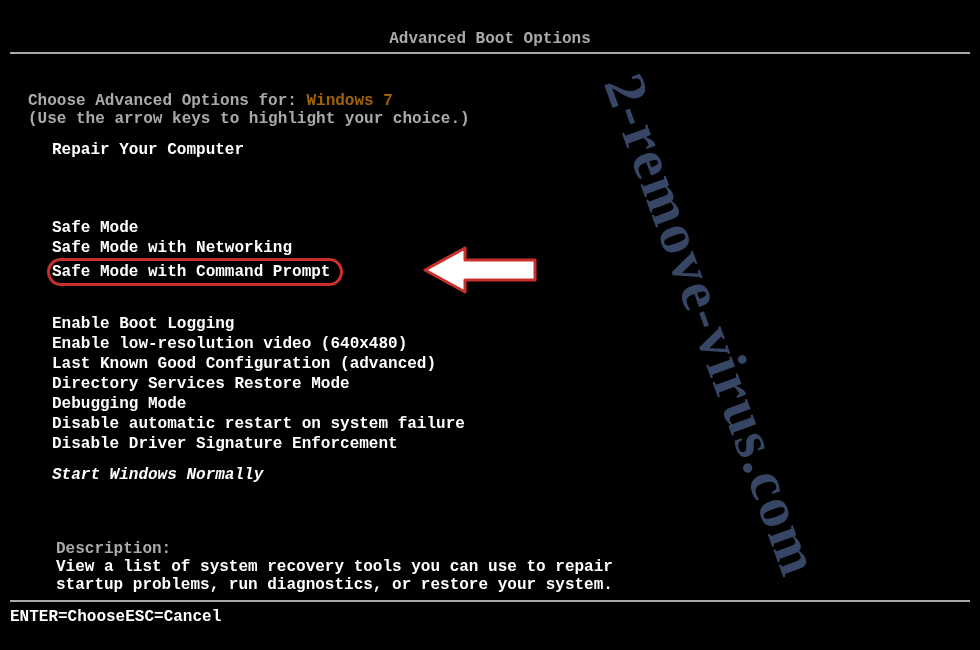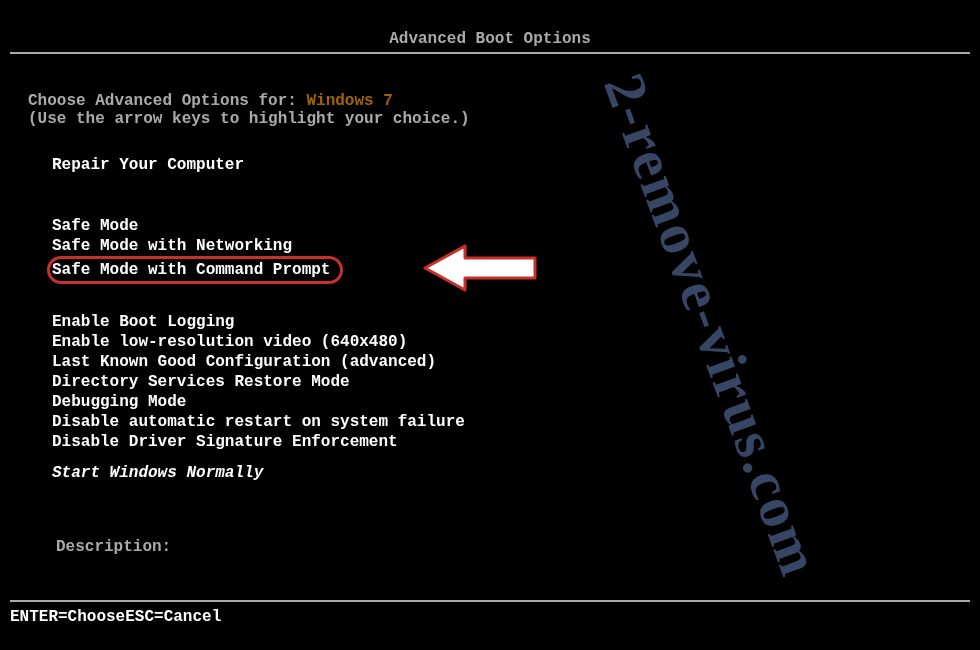--- a/index.html
+++ b/index.html
@@ -33,26 +33,26 @@
       padding: 38px 28px 0 28px;
     }
     .choose-line {
       color: #aaa;
     }
     .choose-line .os-name {
       color: #a16207;
     }
     .hint-line {
       color: #aaa;
-      margin-bottom: 28px;
+      margin-bottom: 13px;
     }
     .repair {
       color: #fff;
       padding-left: 24px;
-      margin-bottom: 42px;
+      margin-bottom: 59px;
     }
     .safe-block {
       padding-left: 24px;
       margin-bottom: 28px;
     }
     .menu-item {
       color: #fff;
       line-height: 1.25;
     }
     .highlighted-wrap {
@@ -157,20 +157,24 @@
     <div class="menu-item">Directory Services Restore Mode</div>
     <div class="menu-item">Debugging Mode</div>
     <div class="menu-item">Disable automatic restart on system failure</div>
     <div class="menu-item">Disable Driver Signature Enforcement</div>
   </div>
 
   <div class="startnormal">Start Windows Normally</div>
 
   <div class="desc-section">
     <div class="desc-label">Description:</div>
+    <div class="desc-text">
+      <div>View a list of system recovery tools you can use to repair</div>
+      <div>startup problems, run diagnostics, or restore your system.</div>
+    </div>
   </div>
 </div>
 
 <div class="bottom-bar">
   <span>ENTER=Choose</span>
   <span>ESC=Cancel</span>
 </div>
 
 <div class="watermark">2-remove-virus.com</div>
 

